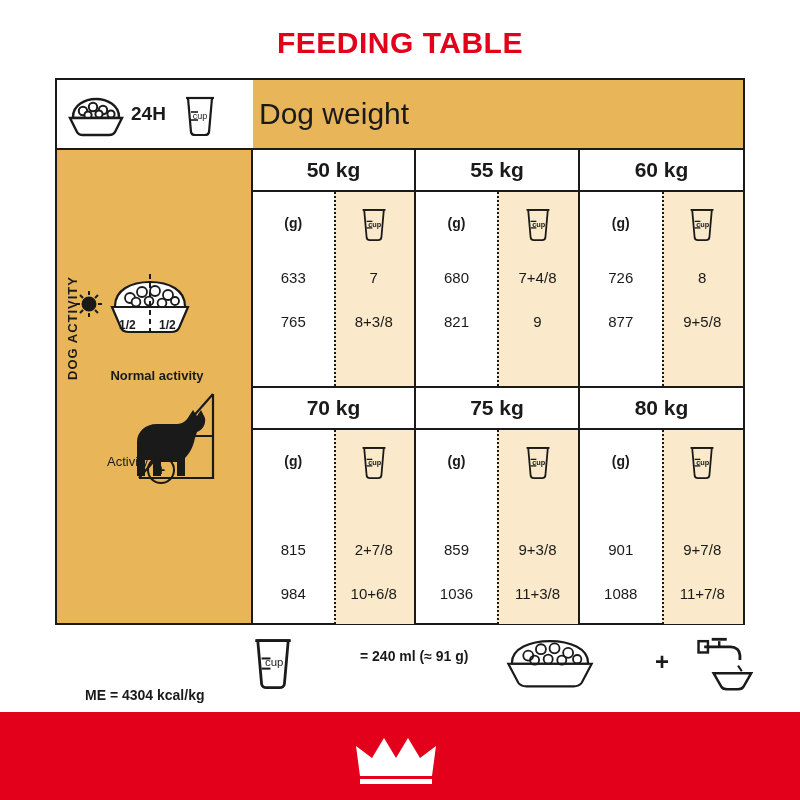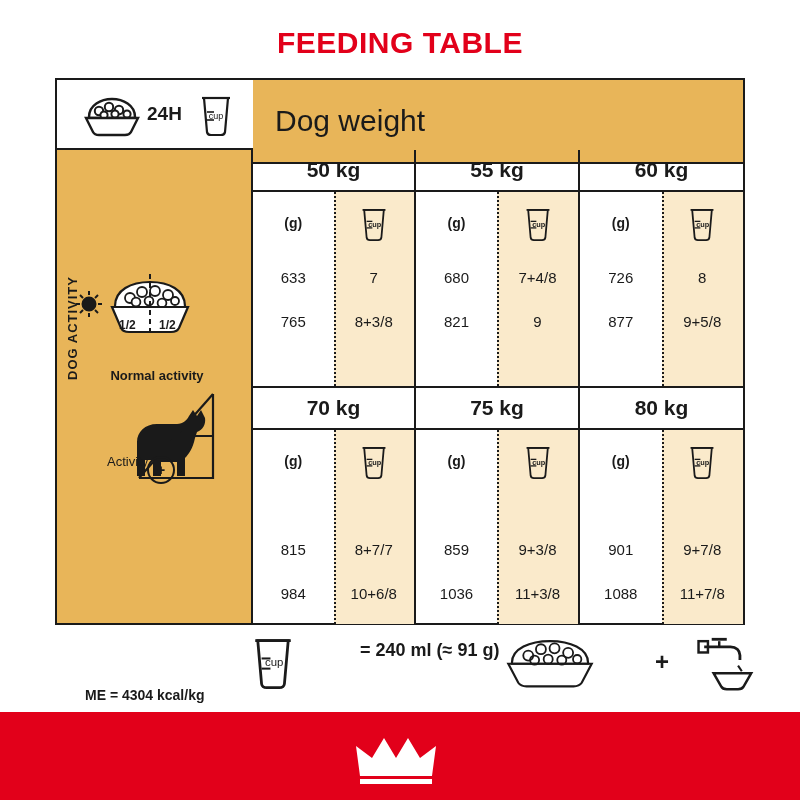--- a/index.html
+++ b/index.html
@@ -59,40 +59,40 @@
     position: absolute;
     left: 0;
     top: 0;
     width: 196px;
     height: 70px;
     background: #ffffff;
     border-bottom: 2px solid #1a1a1a;
     box-sizing: border-box;
     display: flex;
     align-items: center;
-    padding-left: 24px;
+    padding-left: 8px;
   }
   .cell-24h .label24 {
     font-size: 19px;
     font-weight: bold;
     margin-left: 4px;
   }
   
   .hdr-dogweight {
     position: absolute;
     left: 196px;
     top: 0;
     width: 490px;
-    height: 84px;
+    height: 70px;
     background: #e8b559;
     border-bottom: 2px solid #1a1a1a;
     box-sizing: border-box;
     display: flex;
     align-items: center;
-    padding-left: 22px;
+    padding-left: 6px;
     font-size: 30px;
     color: #1a1a1a;
   }
   
   .dog-activity-label {
     position: absolute;
     left: 8px;
     top: 300px;
     width: 200px;
     transform: rotate(-90deg);
@@ -205,22 +205,22 @@
     position: absolute;
     left: 30px;
     top: 24px;
     font-size: 14px;
     font-weight: bold;
     margin-top: 35px;
   }
   .eq-text {
     position: absolute;
     left: 305px;
-    top: 12px;
-    font-size: 18px;
+    top: 20px;
+    font-size: 14px;
     font-weight: bold;
   }
   .plus-sign {
     position: absolute;
     left: 600px;
     top: 20px;
     font-size: 24px;
     font-weight: bold;
   }
   
@@ -439,21 +439,21 @@
                   <path d="M10 10 L34 10 L31 44 C30.7 46, 29 47, 27 47 L17 47 C15 47, 13.3 46, 13 44 Z" fill="none" stroke="#1a1a1a" stroke-width="2.2"></path>
                   <line x1="8" y1="10" x2="36" y2="10" stroke="#1a1a1a" stroke-width="2.2"></line>
                   <line x1="13" y1="24" x2="20" y2="24" stroke="#1a1a1a" stroke-width="1.6"></line>
                   <line x1="13" y1="32" x2="20" y2="32" stroke="#1a1a1a" stroke-width="1.6"></line>
                   <text x="23" y="31" font-family="Liberation Sans, sans-serif" font-size="9" text-anchor="middle" fill="#1a1a1a">cup</text>
                 </svg>
               </div>
             </div>
             <div class="rowvals r1">
               <div class="half">815</div>
-              <div class="half">8+7/7</div>
+              <div class="half">2+7/8</div>
             </div>
             <div class="rowvals r2">
               <div class="half">984</div>
               <div class="half">10+6/8</div>
             </div>
           </div>
         </div>
 
         <div class="wcol c2">
           <div class="whdr">75 kg</div>

